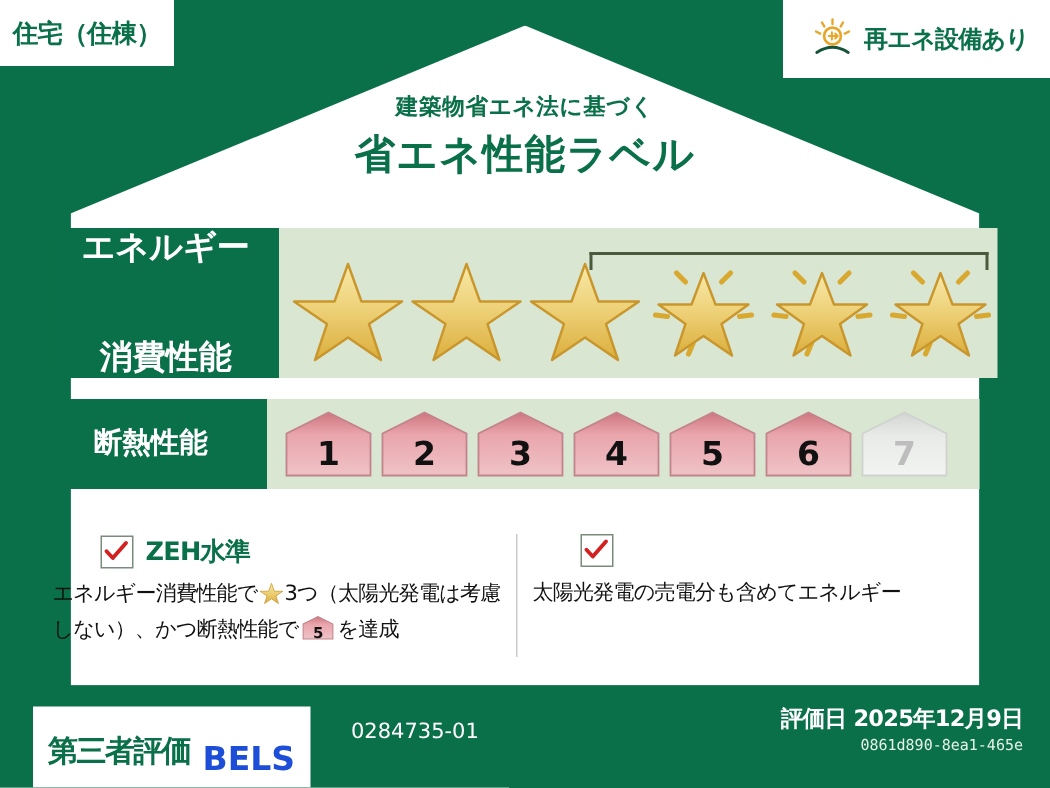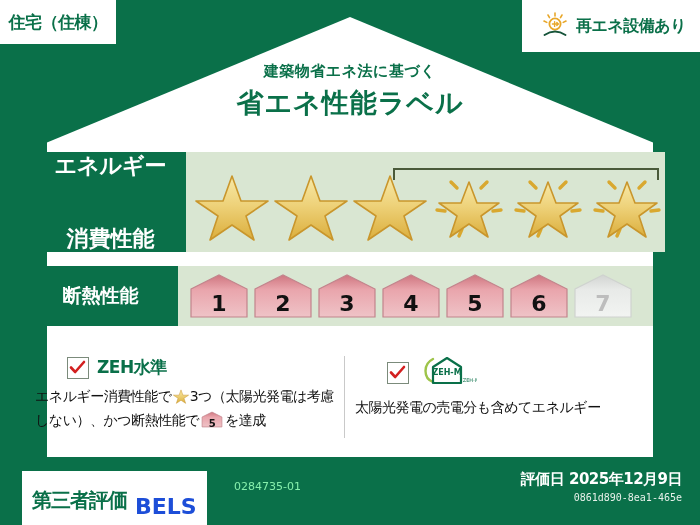--- a/index.html
+++ b/index.html
@@ -110,21 +110,21 @@
   
   .footer{position:absolute;left:0;bottom:0;width:700px;height:62px;}
   #bels-box{
     position:absolute;left:22px;top:8px;height:34px;
     background:#fff;display:flex;align-items:center;padding:12px 10px;
     gap:8px;
   }
   #bels-jp{font-size:20px;font-weight:bold;color:#0a7049;letter-spacing:-1px;}
   #bels-en{font-size:22px;font-weight:bold;color:#1d4ed8;letter-spacing:0px;margin-top:12px;}
   #bels-number{
-    position:absolute;left:234px;top:17px;color:#86efac;font-size:11px;
+    position:absolute;left:234px;top:17px;color:#ffffff;font-size:14px;
     letter-spacing:0px;
   }
   #eval-date{
     position:absolute;right:18px;top:7px;color:#ffffff;font-size:15px;
     font-weight:bold;letter-spacing:-0.5px;
   }
   #eval-hash{
     position:absolute;right:18px;top:29px;color:#e7f1ea;font-size:10px;
     font-family:"DejaVu Sans Mono","Liberation Mono",monospace;
     letter-spacing:0px;
@@ -333,28 +333,20 @@
 
   <div class="divider"></div>
 
   <div class="criteria" id="crit-right">
     <div class="crit-head">
       <span class="check-box">
         <svg width="17" height="17" viewBox="0 0 17 17">
           <path d="M2 8.5 L6.2 13 L15 3" fill="none" stroke="#d32020" stroke-width="2.6" stroke-linecap="round" stroke-linejoin="round"></path>
         </svg>
       </span>
-      <span class="zehm-logo">
-        <svg width="58" height="30" viewBox="0 0 58 30">
-          <path d="M14 26 C4 22 4 8 14 3" fill="none" stroke="#9ec44a" stroke-width="2.4" stroke-linecap="round"></path>
-          <polygon points="14,11 28,2 42,11 42,27 14,27" fill="none" stroke="#0a7049" stroke-width="2.2" stroke-linejoin="round"></polygon>
-          <text x="28" y="19" font-family="DejaVu Sans, sans-serif" font-size="8" font-weight="bold" fill="#0a7049" text-anchor="middle">ZEH-M</text>
-          <text x="52" y="26" font-family="DejaVu Sans, sans-serif" font-size="5" fill="#0a7049" text-anchor="middle">「ZEH-M」</text>
-        </svg>
-      </span>
     </div>
     <div class="crit-desc">
       <span>太陽光発電の売電分も含めてエネルギー</span><br>
     </div>
   </div>
 
   <div class="footer">
     <div id="bels-box">
       <span id="bels-jp">第三者評価</span>
       <span id="bels-en">BELS</span>

